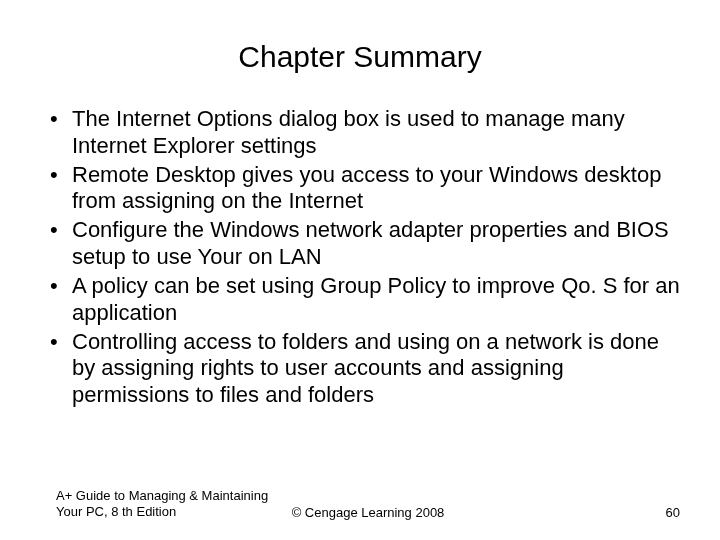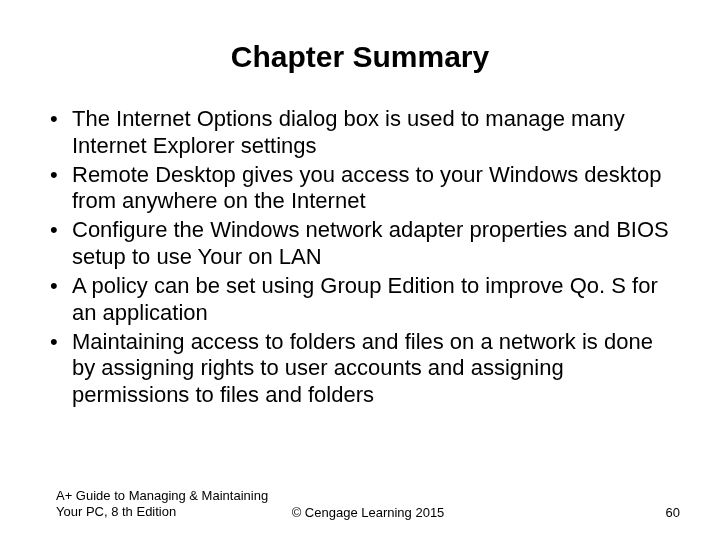--- a/index.html
+++ b/index.html
@@ -14,21 +14,21 @@
   }
   .slide {
     width: 100%;
     height: 100%;
     padding: 30px 40px 0 40px;
     position: relative;
   }
   .title {
     text-align: center;
     font-size: 30px;
-    font-weight: bold;
+    font-weight: normal;
     margin-bottom: 32px;
     margin-top: 10px;
   }
   .bullets {
     list-style: none;
     padding-left: 4px;
     margin-top: 17px;
   }
   .bullets li {
     font-size: 22px;
@@ -69,23 +69,23 @@
     text-align: center;
   }
 </style>
 </head>
 <body>
 
 <div class="slide">
   <h1 class="title">Chapter Summary</h1>
   <ul class="bullets">
     <li>The Internet Options dialog box is used to manage many Internet Explorer settings</li>
-    <li>Remote Desktop gives you access to your Windows desktop from anywhere on the Internet</li>
+    <li>Remote Desktop gives you access to your Windows desktop from assigning on the Internet</li>
     <li>Configure the Windows network adapter properties and BIOS setup to use Your on LAN</li>
-    <li>A policy can be set using Group Edition to improve Qo. S for an application</li>
-    <li>Maintaining access to folders and files on a network is done by assigning rights to user accounts and assigning permissions to files and folders</li>
+    <li>A policy can be set using Group Policy to improve Qo. S for an application</li>
+    <li>Controlling access to folders and using on a network is done by assigning rights to user accounts and assigning permissions to files and folders</li>
   </ul>
   <div class="footer">
     <div class="footer-left">A+ Guide to Managing &amp; Maintaining Your PC, 8 th Edition</div>
-    <div class="footer-center">©  Cengage Learning 2015</div>
+    <div class="footer-center">©  Cengage Learning 2008</div>
     <div class="footer-right">60</div>
   </div>
 </div>
 
 </body></html>

